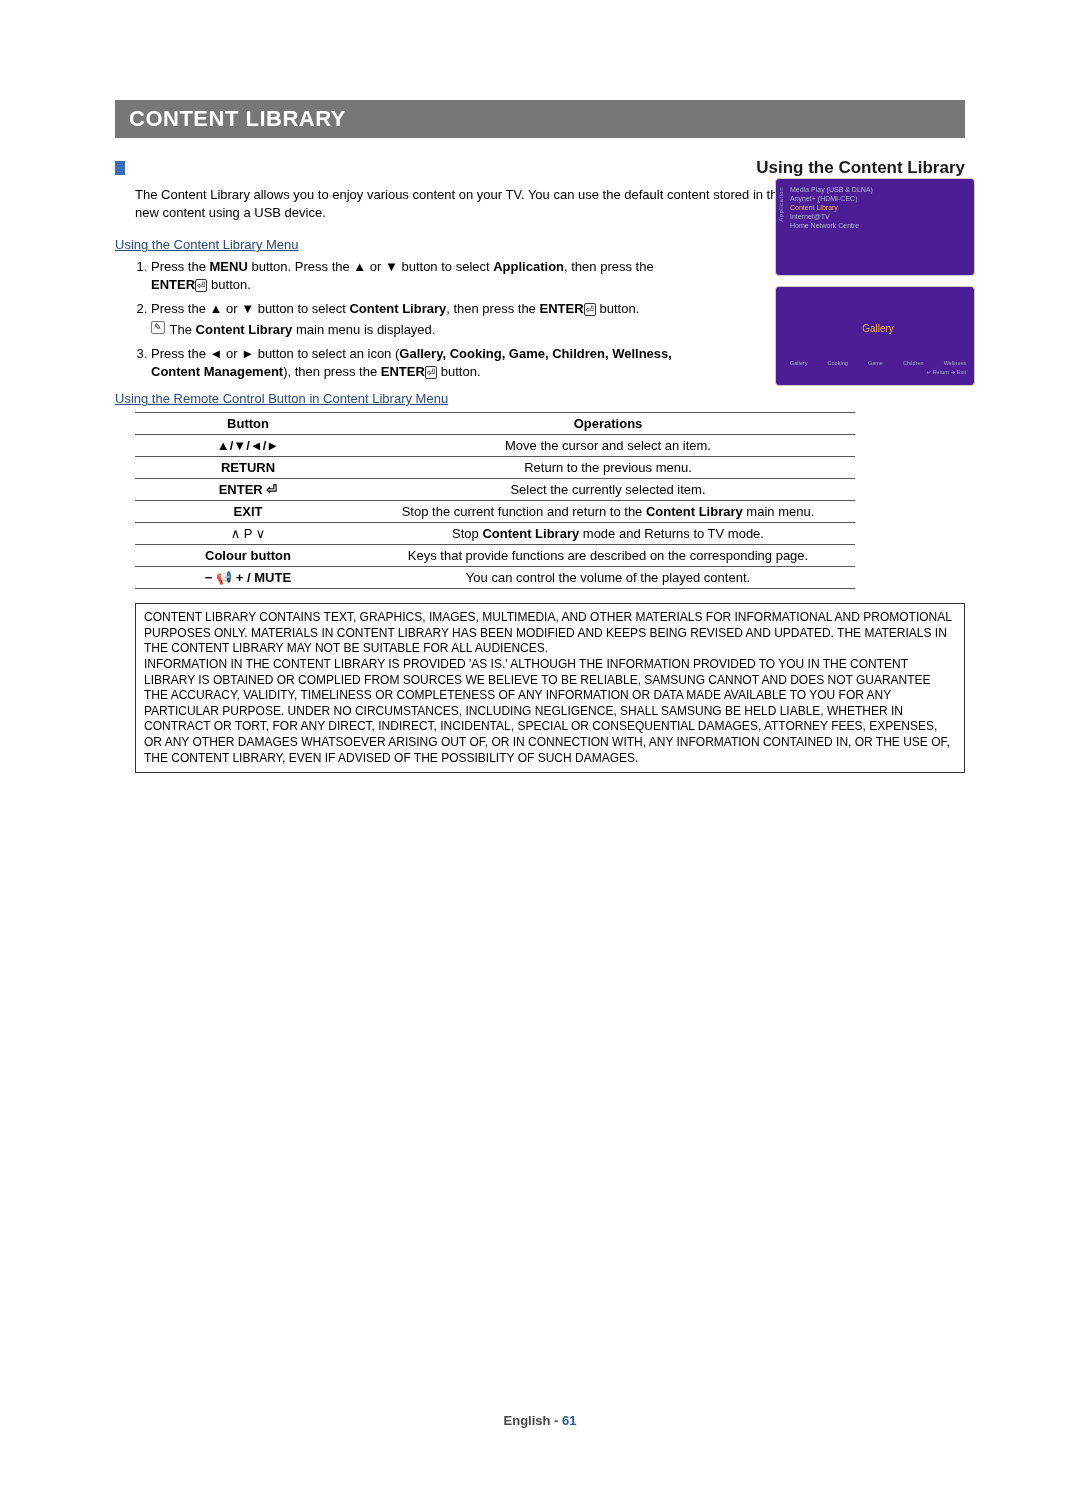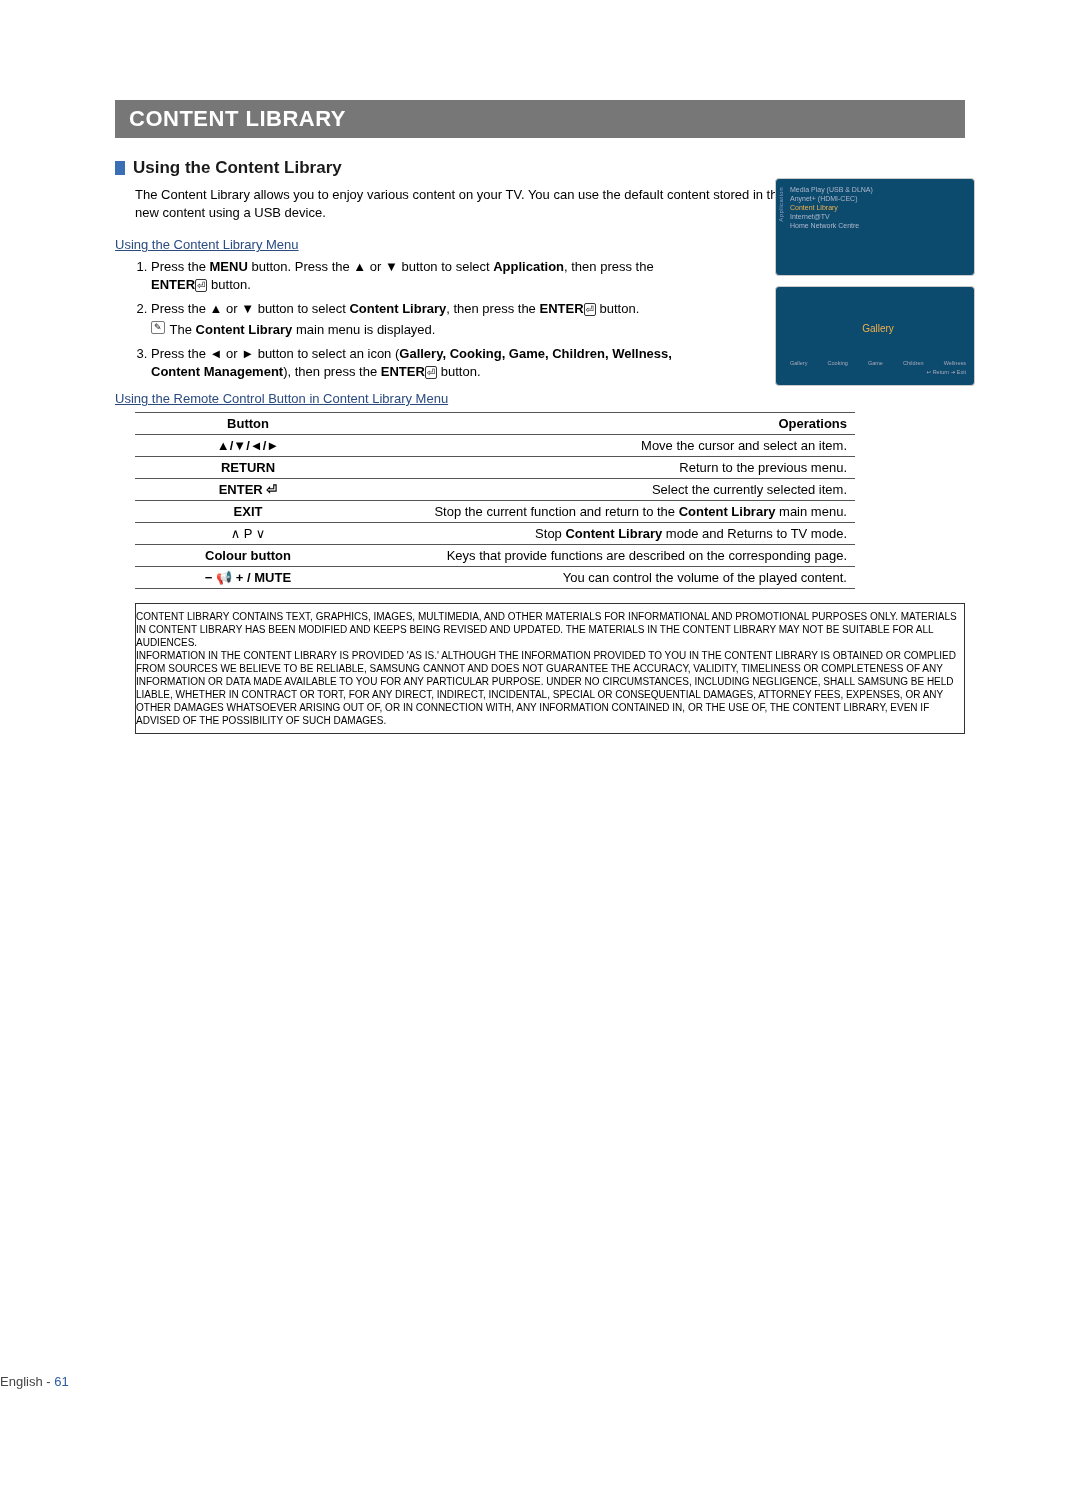--- a/index.html
+++ b/index.html
@@ -26,20 +26,21 @@
   .section {
     margin-top: 20px;
     position: relative;
   }
   .section-heading {
     display: flex;
     align-items: center;
     font-size: 17px;
     font-weight: bold;
     color: #1a1a1a;
+    justify-content: space-between;
   }
   .blue-box {
     width: 10px;
     height: 14px;
     background: #3b6fb5;
     margin-right: 8px;
     display: inline-block;
   }
   .intro {
     margin: 8px 0 16px 20px;
@@ -84,50 +85,50 @@
   table.btn-table {
     width: 720px;
     margin: 6px 0 0 20px;
     border-collapse: collapse;
     font-size: 13px;
   }
   table.btn-table th, table.btn-table td {
     border-top: 1px solid #555;
     border-bottom: 1px solid #555;
     padding: 3px 8px;
-    text-align: right;
+    text-align: center;
   }
   table.btn-table th:first-child, table.btn-table td:first-child {
     width: 210px;
     text-align: center;
     font-weight: bold;
   }
   table.btn-table tr:nth-child(6) td:first-child { font-weight: normal; }
   .disclaimer {
     border: 1px solid #333;
     margin: 14px 0 0 20px;
-    padding: 6px 0;
-    font-size: 10px;
+    padding: 6px 8px;
+    font-size: 12px;
     line-height: 1.3;
   }
   .screenshots {
     position: absolute;
     right: -10px;
     top: 20px;
     width: 200px;
     font-size: 7px;
     color: #b0b8cc;
   }
   .shot {
     border: 1px solid #ccc;
     border-radius: 4px;
     padding: 6px 8px 10px 14px;
     margin-bottom: 10px;
     position: relative;
-    background: #0c4a6e;
+    background: #4c1d95;
     min-height: 80px;
   }
   .shot .vtab {
     position: absolute;
     left: 2px;
     top: 8px;
     font-size: 6px;
     writing-mode: vertical-rl;
     transform: rotate(180deg);
     color: #9aa5c7;
@@ -148,24 +149,24 @@
     margin-top: 26px;
     color: #aab;
   }
   .shot2-footer {
     text-align: right;
     font-size: 5.5px;
     margin-top: 3px;
     color: #aab;
   }
   .footer {
-    text-align: left;
+    text-align: center;
     margin-top: 640px;
     color: #444;
-    font-weight: normal;
+    font-weight: bold;
     font-size: 13px;
   }
   .footer .pagenum { color: #2a5aa0; }
 </style>
 </head>
 <body>
 
 <div class="page">
   <div class="title-bar">CONTENT LIBRARY</div>
 

